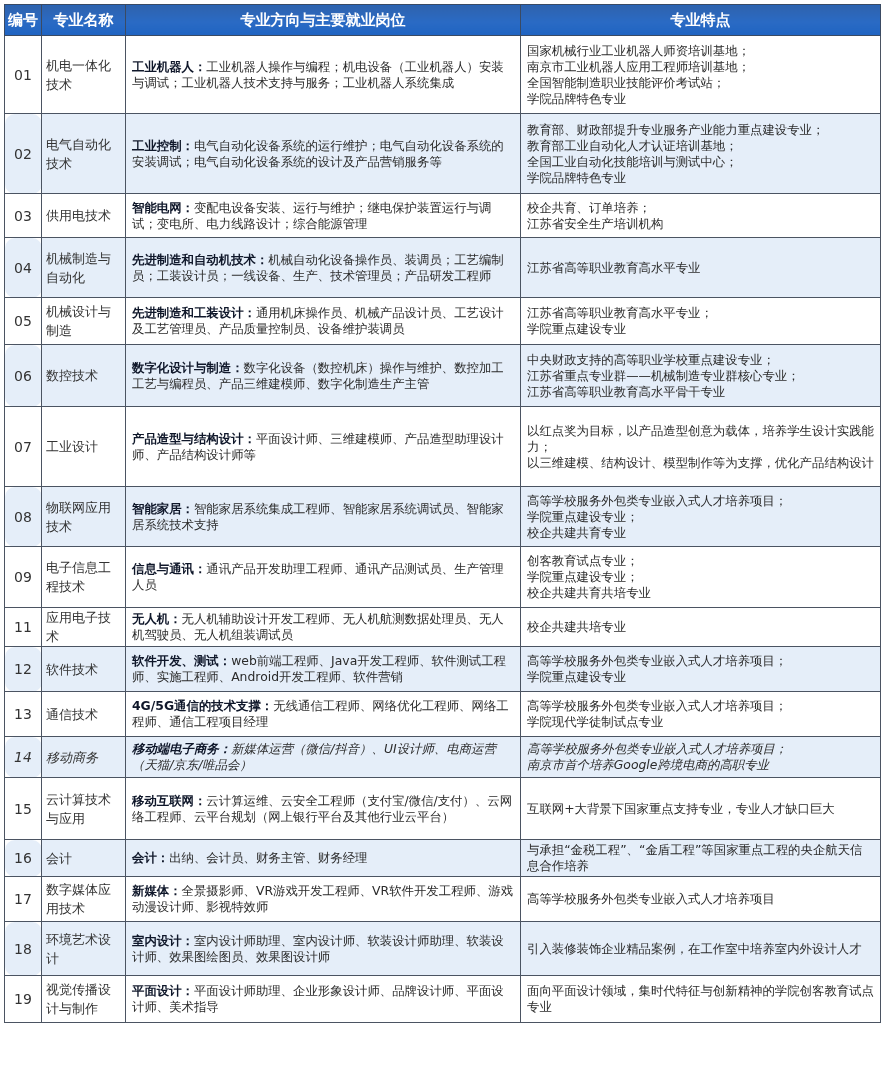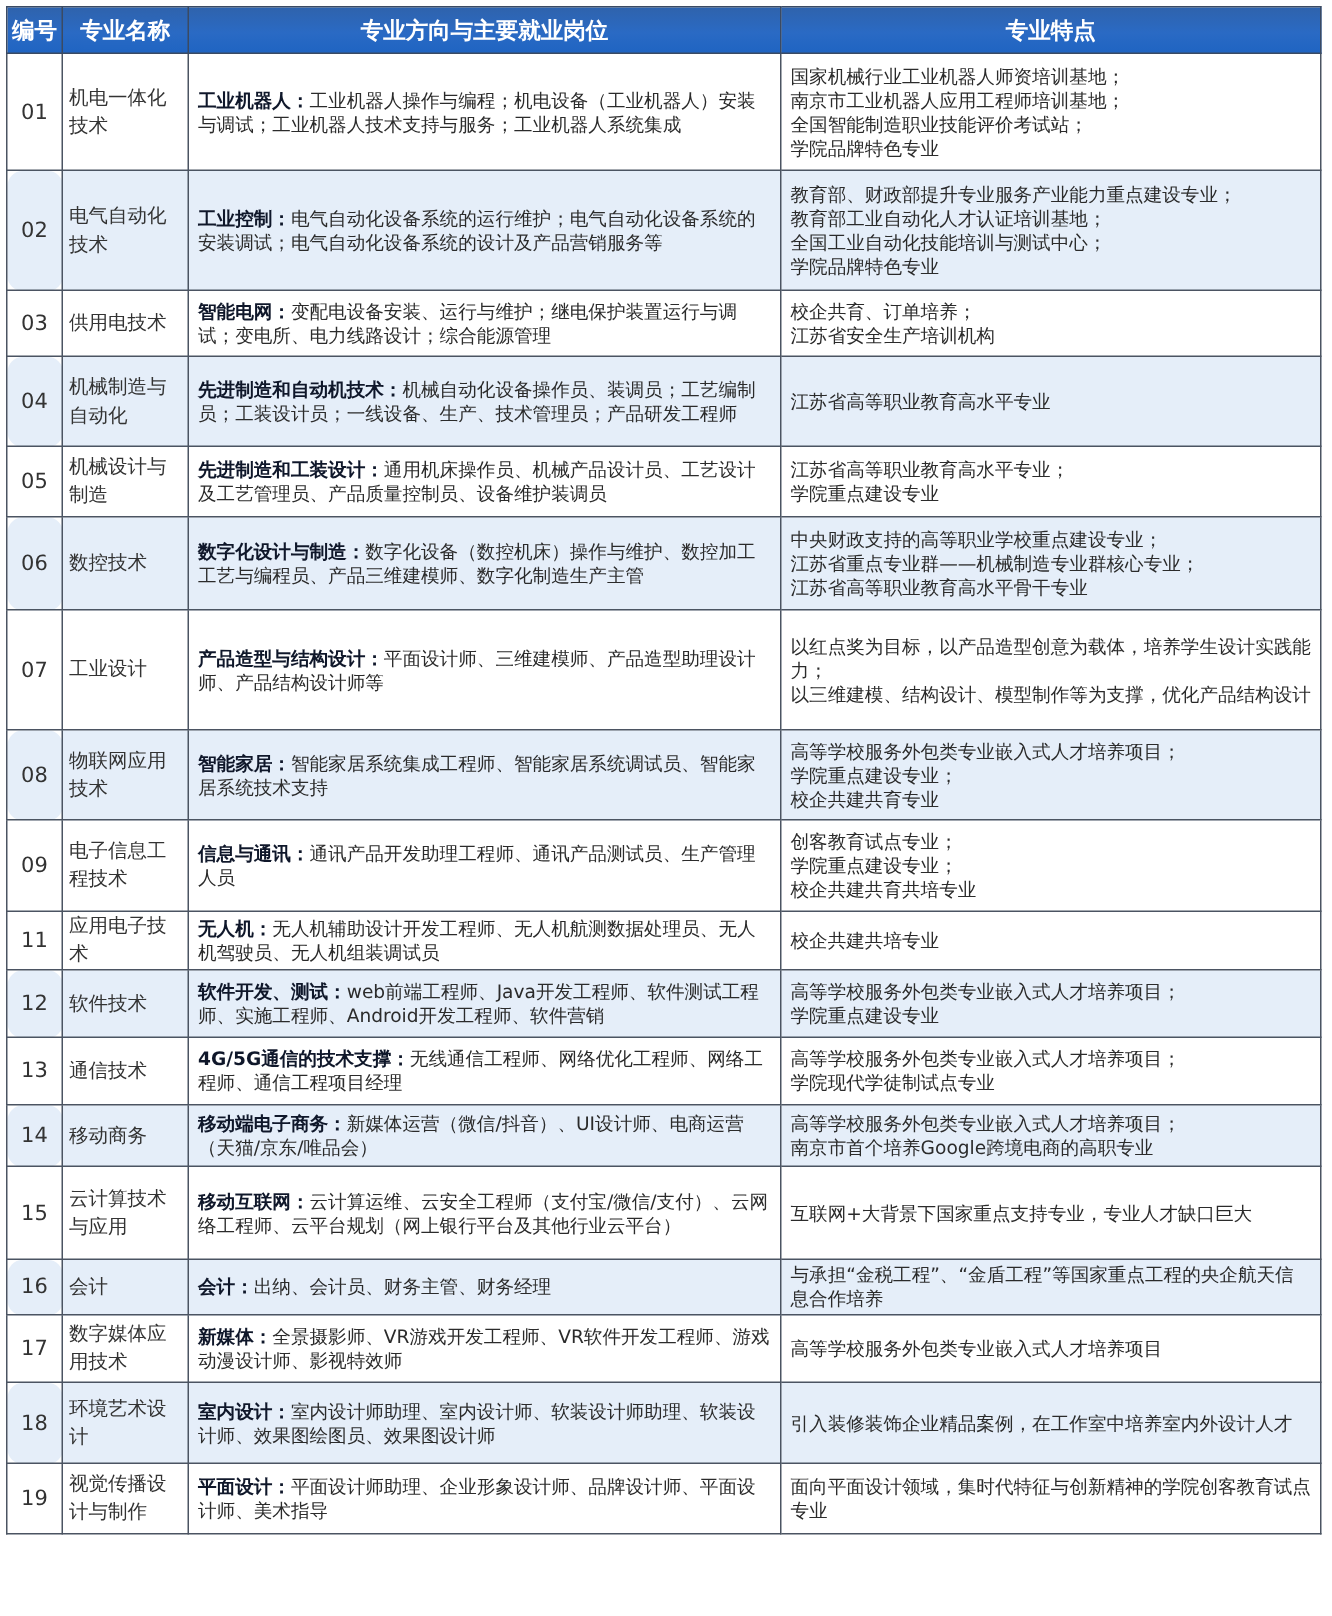--- a/index.html
+++ b/index.html
@@ -156,21 +156,21 @@
       </tr>
       <tr class="plain" style="height: 45px;">
         <td class="no">13</td>
         <td class="name">通信技术</td>
         <td class="dir"><span class="lead">4G/5G通信的技术支撑：</span><span>无线通信工程师、网络优化工程师、网络工程师、通信工程项目经理</span></td>
         <td class="feat">
           <span class="line">高等学校服务外包类专业嵌入式人才培养项目；</span>
           <span class="line">学院现代学徒制试点专业</span>
         </td>
       </tr>
-      <tr class="alt" style="height: 41px;">
+      <tr class="alt" style="height: 41px; font-style: italic;">
         <td class="no">14</td>
         <td class="name">移动商务</td>
         <td class="dir"><span class="lead">移动端电子商务：</span><span>新媒体运营（微信/抖音）、UI设计师、电商运营（天猫/京东/唯品会）</span></td>
         <td class="feat">
           <span class="line">高等学校服务外包类专业嵌入式人才培养项目；</span>
           <span class="line">南京市首个培养Google跨境电商的高职专业</span>
         </td>
       </tr>
       <tr class="plain" style="height: 62px;">
         <td class="no">15</td>

